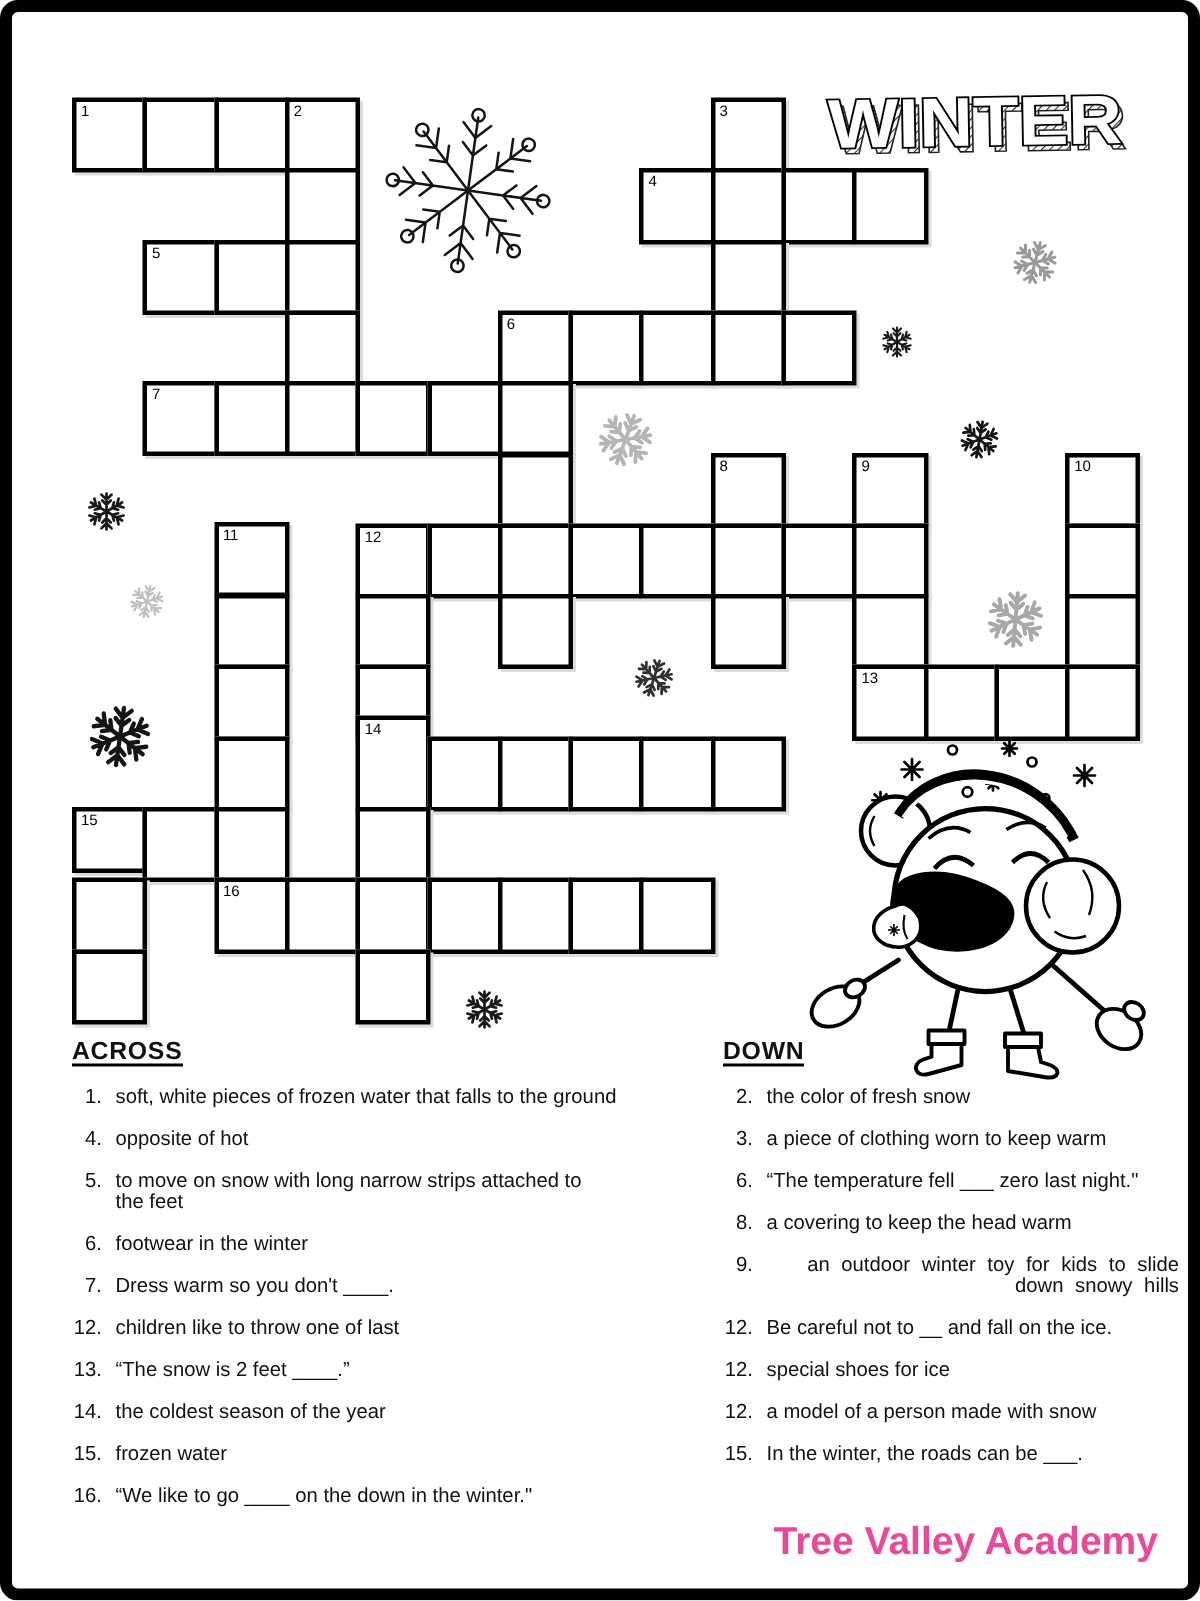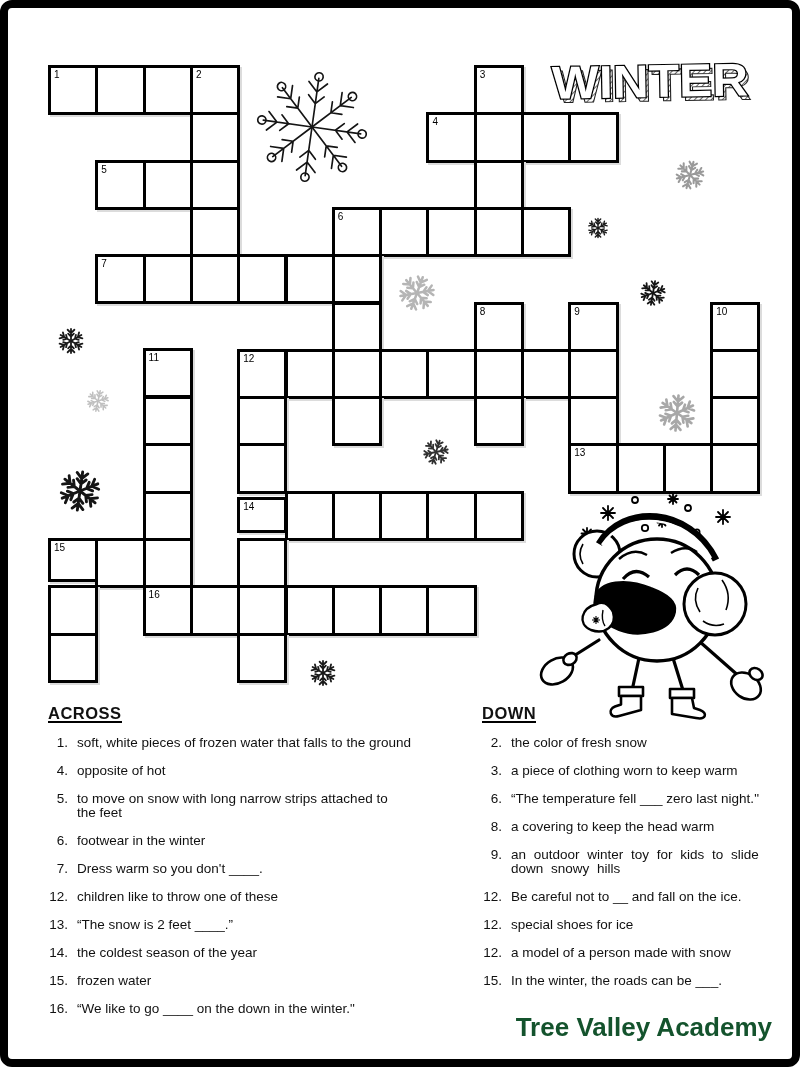--- a/index.html
+++ b/index.html
@@ -11,25 +11,25 @@
   .cell{position:absolute;box-sizing:border-box;background:#fff;border:3px solid #000;
         box-shadow:2px 2px 0 #dcdcdc;}
   .cellnum{position:absolute;top:1px;left:3px;font-size:10px;line-height:11px;color:#000;}
   
   #title-svg{position:absolute;left:549px;top:47px;width:206px;height:64px;}
   
   .clue-col{position:absolute;font-size:13.5px;line-height:14px;}
   #across-col{left:44px;top:694px;width:392px;}
   #down-col{left:478px;top:694px;width:308px;}
   .clue-heading{font-size:16.5px;font-weight:bold;letter-spacing:.5px;display:inline-block;
-        border-bottom:2.5px solid #000;padding-bottom:1px;margin:12px 0 13px 4px;}
+        border-bottom:2.5px solid #000;padding-bottom:1px;margin:0 0 13px 4px;}
   .clue{display:flex;margin-bottom:14px;}
   .cluenum{flex:0 0 24px;width:24px;text-align:right;margin-right:9px;}
   .cluetext{flex:1;white-space:pre-line;}
-  .clue.justify .cluetext{word-spacing:4px;}
+  .clue.justify .cluetext{word-spacing:4px;text-align:right;}
   
   #footer{position:absolute;right:28px;bottom:24px;font-size:26px;font-weight:bold;}
   
   .flake{position:absolute;pointer-events:none;}
   #character{position:absolute;left:535px;top:488px;width:240px;height:240px;pointer-events:none;}
   #defs-svg{position:absolute;width:0;height:0;}
 </style>
 </head>
 <body>
 
@@ -150,21 +150,21 @@
       <div class="cell" style="left: 710.2px; top: 396.1px; height: 50.3px; width: 50.3px;"></div>
       <div class="cell" style="left: 142.6px; top: 443.4px; height: 50.3px; width: 50.3px;"></div>
       <div class="cell" style="left: 237.2px; top: 443.4px; height: 50.3px; width: 50.3px;"></div>
       <div class="cell" style="left: 568.3px; top: 443.4px; height: 50.3px; width: 50.3px;">
         <span class="cellnum">13</span>
       </div>
       <div class="cell" style="left: 615.6px; top: 443.4px; height: 50.3px; width: 50.3px;"></div>
       <div class="cell" style="left: 662.9px; top: 443.4px; height: 50.3px; width: 50.3px;"></div>
       <div class="cell" style="left: 710.2px; top: 443.4px; height: 50.3px; width: 50.3px;"></div>
       <div class="cell" style="left: 142.6px; top: 490.7px; height: 50.3px; width: 50.3px;"></div>
-      <div class="cell" style="left: 237.2px; top: 497px; height: 36px; width: 50.3px; text-decoration: underline;">
+      <div class="cell" style="left: 237.2px; top: 477px; height: 64px; width: 50.3px; text-decoration: underline;">
         <span class="cellnum">14</span>
       </div>
       <div class="cell" style="left: 284.5px; top: 490.7px; height: 50.3px; width: 50.3px;"></div>
       <div class="cell" style="left: 331.8px; top: 490.7px; height: 50.3px; width: 50.3px;"></div>
       <div class="cell" style="left: 379.1px; top: 490.7px; height: 50.3px; width: 50.3px;"></div>
       <div class="cell" style="left: 426.4px; top: 490.7px; height: 50.3px; width: 50.3px;"></div>
       <div class="cell" style="left: 473.7px; top: 490.7px; height: 50.3px; width: 50.3px;"></div>
       <div class="cell" style="left: 48px; top: 538px; height: 44px; width: 50.3px;">
         <span class="cellnum">15</span>
       </div>
@@ -316,21 +316,21 @@
         <div class="clue">
           <span class="cluenum">6.</span>
           <span class="cluetext">footwear in the winter</span>
         </div>
         <div class="clue">
           <span class="cluenum">7.</span>
           <span class="cluetext">Dress warm so you don't ____.</span>
         </div>
         <div class="clue">
           <span class="cluenum">12.</span>
-          <span class="cluetext">children like to throw one of these</span>
+          <span class="cluetext">children like to throw one of last</span>
         </div>
         <div class="clue">
           <span class="cluenum">13.</span>
           <span class="cluetext">“The snow is 2 feet ____.”</span>
         </div>
         <div class="clue">
           <span class="cluenum">14.</span>
           <span class="cluetext">the coldest season of the year</span>
         </div>
         <div class="clue">
@@ -379,14 +379,14 @@
           <span class="cluenum">12.</span>
           <span class="cluetext">a model of a person made with snow</span>
         </div>
         <div class="clue">
           <span class="cluenum">15.</span>
           <span class="cluetext">In the winter, the roads can be ___.</span>
         </div>
       </div>
   </div>
 
-  <div id="footer" style="color: #14532d;">Tree Valley Academy</div>
+  <div id="footer" style="color: #ec4899;">Tree Valley Academy</div>
 </div>
 
 </body></html>

